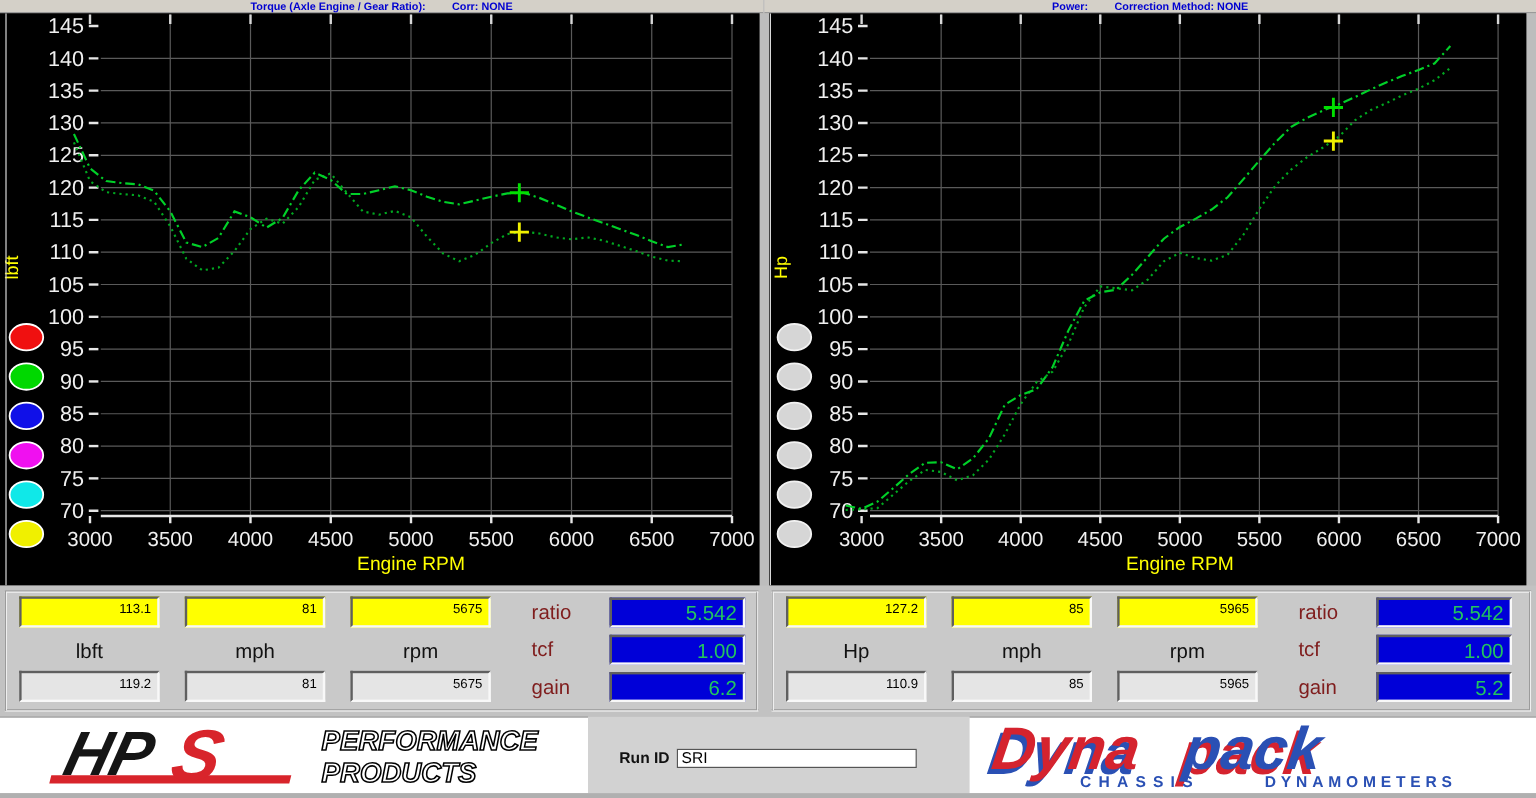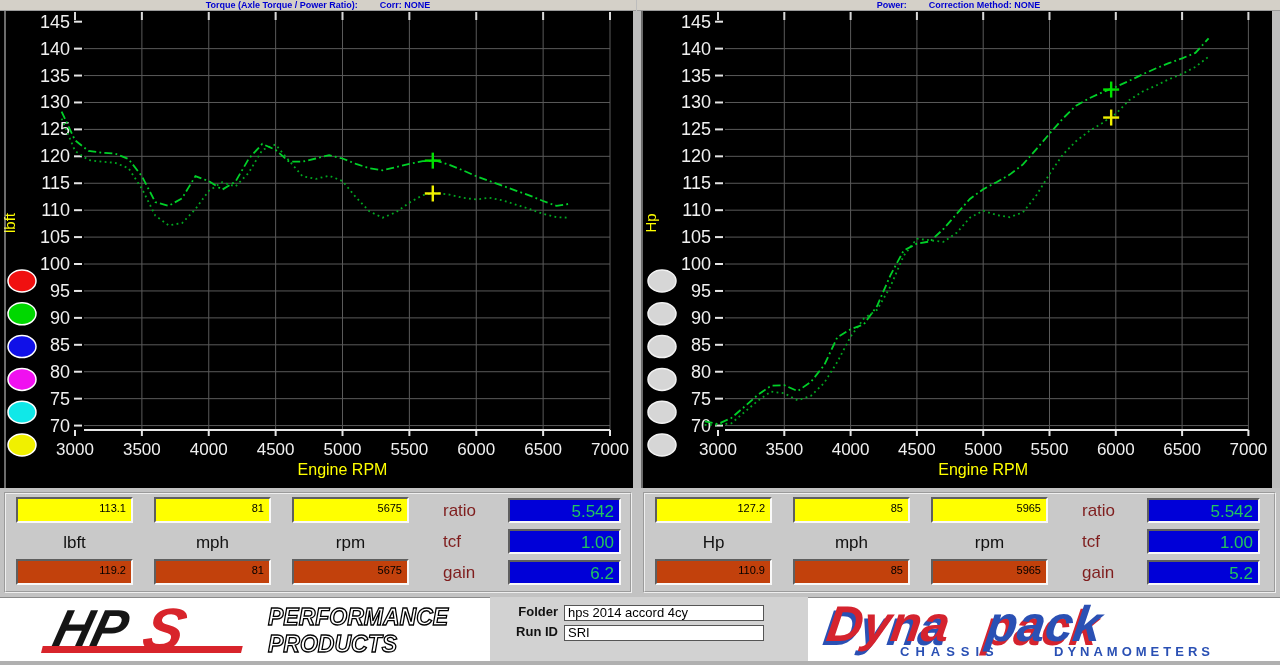--- a/index.html
+++ b/index.html
@@ -15,21 +15,21 @@
   .chartbox.right{left:641px;width:631px;}
   svg{display:block;}
   .results-band{position:absolute;top:488px;left:0;width:1280px;height:109px;background:#c2c2c2;}
   .group{position:absolute;top:492px;height:101px;background:#c9c9c9;border:2px groove #efefef;box-sizing:border-box;}
   .group.gl{left:4px;width:628px;}
   .group.gr{left:643px;width:633px;}
   .vbox{position:absolute;width:117px;height:26px;box-sizing:border-box;
         border-width:2px;border-style:solid;border-color:#5f5f5f #f8f8f8 #f8f8f8 #5f5f5f;
         font-size:11px;text-align:right;padding:3px 5px 0 0;color:#000;}
   .vbox.yellow{background:#ffff00;top:3px;}
-  .vbox.green{background:#c2410c;top:65px;}
+  .vbox.green{background:#e5e5e5;top:65px;}
   .vbox.c1{left:10px;} .vbox.c2{left:148px;} .vbox.c3{left:286px;}
   .unit{position:absolute;top:39px;width:117px;text-align:center;font-size:17px;color:#111;}
   .unit.c1{left:10px;} .unit.c2{left:148px;} .unit.c3{left:286px;}
   .sidelbl{position:absolute;left:437px;font-size:17px;color:#7f1d1d;}
   .sl1{top:7px;} .sl2{top:38px;} .sl3{top:69px;}
   .bluebox{position:absolute;left:502px;width:113px;height:25px;box-sizing:border-box;background:#0000d8;
         border-width:2px;border-style:solid;border-color:#5f5f5f #f8f8f8 #f8f8f8 #5f5f5f;
         color:#22c55e;font-size:17px;text-align:right;padding:2px 5px 0 0;}
   .bb1{top:4px;} .bb2{top:35px;} .bb3{top:66px;}
   .footer{position:absolute;top:597px;left:0;width:1280px;height:64px;background:#ffffff;border-top:1px solid #8a8a8a;box-sizing:border-box;}
@@ -41,21 +41,21 @@
           font-family:"Liberation Sans",sans-serif;padding:0 0 0 3px;background:#fff;box-sizing:border-box;}
   .logo{position:absolute;}
   .bottom-strip{position:absolute;top:661px;left:0;width:1280px;height:4px;background:#b0b0b0;}
 </style>
 </head>
 <body>
 
 <div class="app">
 
   <div class="hdr hdr-left">
-    <span>Torque (Axle Torque / Power Ratio):</span>
+    <span>Torque (Axle Engine / Gear Ratio):</span>
     <span>Corr: NONE</span>
   </div>
   <div class="hdr hdr-right">
     <span>Power:</span>
     <span>Correction Method: NONE</span>
   </div>
 
   <div class="chartbox left">
     <svg id="svgL" width="633" height="477" viewBox="0 0 633 477">
         <line x1="84" y1="414.575" x2="610" y2="414.575" stroke="#5a5a5a" stroke-width="1"></line>
@@ -307,23 +307,20 @@
       <rect x="40" y="45" width="200" height="7" fill="#d8242b"></rect>
       <text x="48" y="45" font-size="52" font-weight="bold" font-style="italic" fill="#151515">HP</text>
       <text x="138" y="49" font-size="60" font-weight="bold" font-style="italic" fill="#d8242b">S</text>
     </g>
     <g font-style="italic" font-weight="bold" fill="#ffffff" stroke="#000000" stroke-width="1.3">
       <text x="254" y="24" font-size="23">PERFORMANCE</text>
       <text x="254" y="51" font-size="23">PRODUCTS</text>
     </g>
   </svg>
 
-  <div class="frow fr1">
-    <span class="flabel">Folder</span><input class="finput" value="hps 2014 accord 4cy" style="">
-  </div>
   <div class="frow fr2">
     <span class="flabel">Run ID</span><input class="finput" value="SRI" style="">
   </div>
 
   <svg class="logo" style="left:812px;top:599px;" width="456" height="60" viewBox="0 0 456 60">
     <g font-weight="bold" font-style="italic" font-size="50" transform="skewX(-8)">
       <text x="16" y="46" fill="#2a50b4">Dyna</text>
       <text x="19" y="42" fill="#d5232e">Dyna</text>
       <text x="176" y="46" fill="#d5232e">pack</text>
       <text x="179" y="42" fill="#2a50b4">pack</text>

